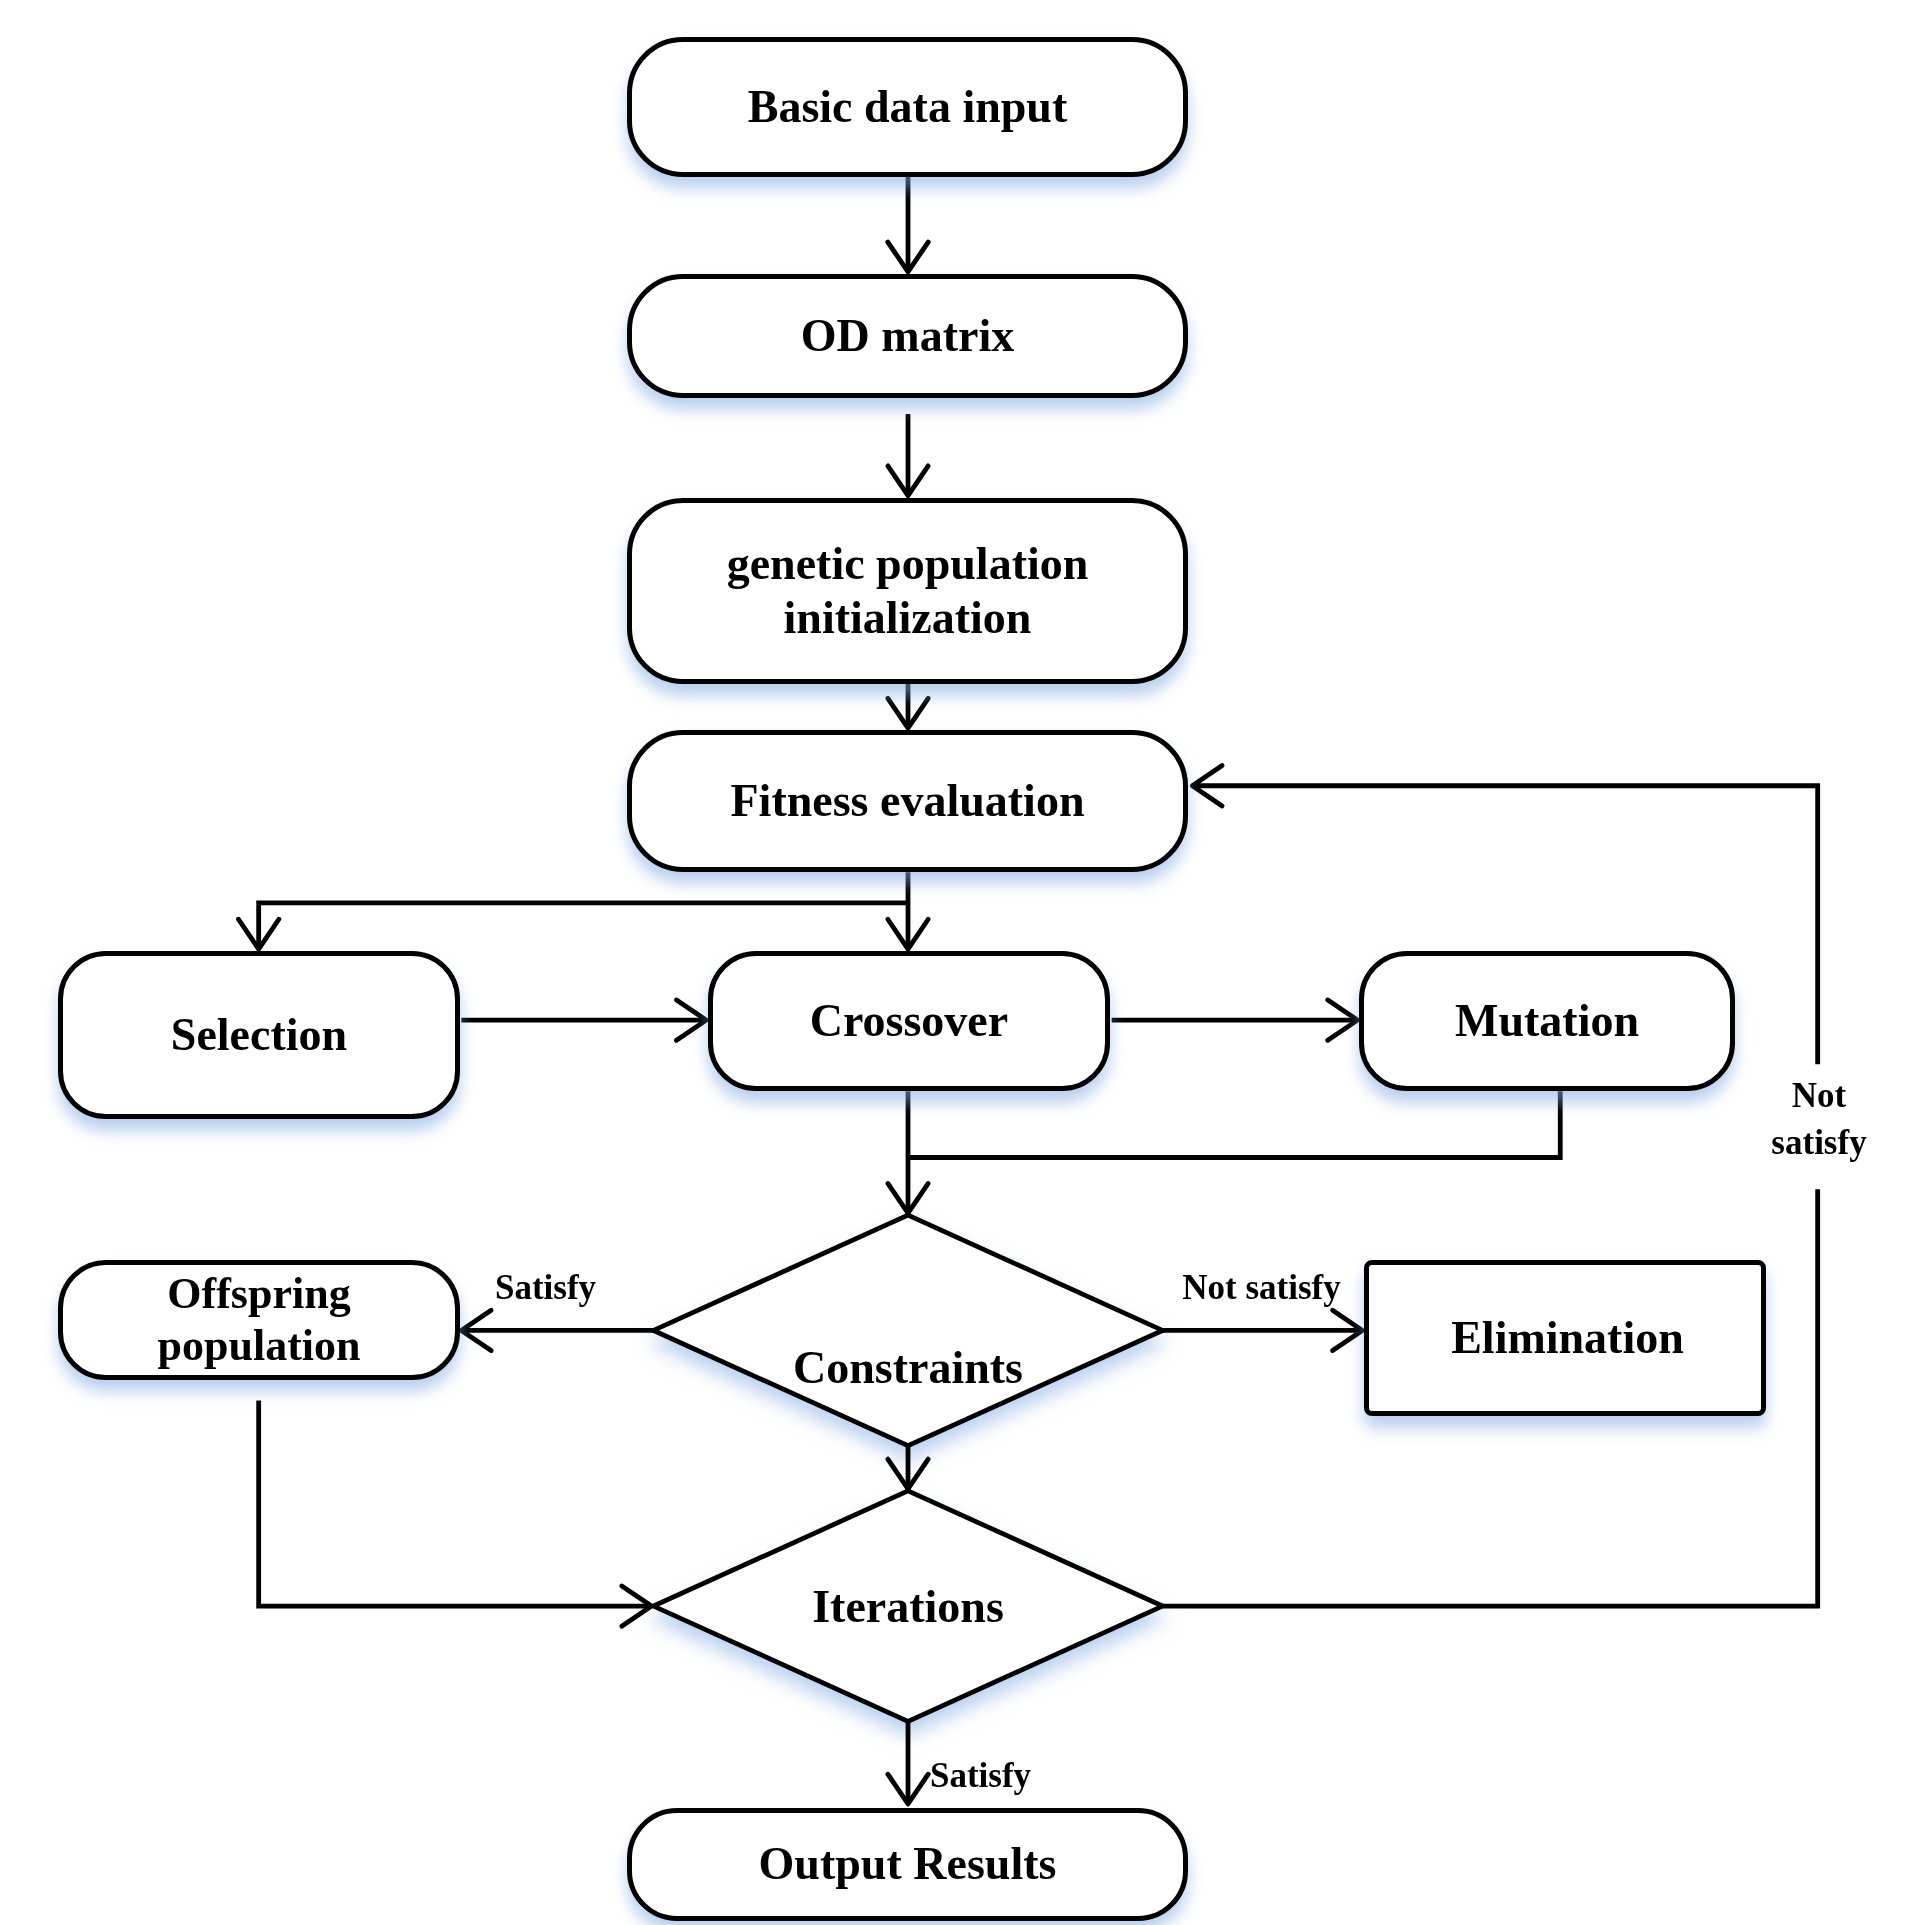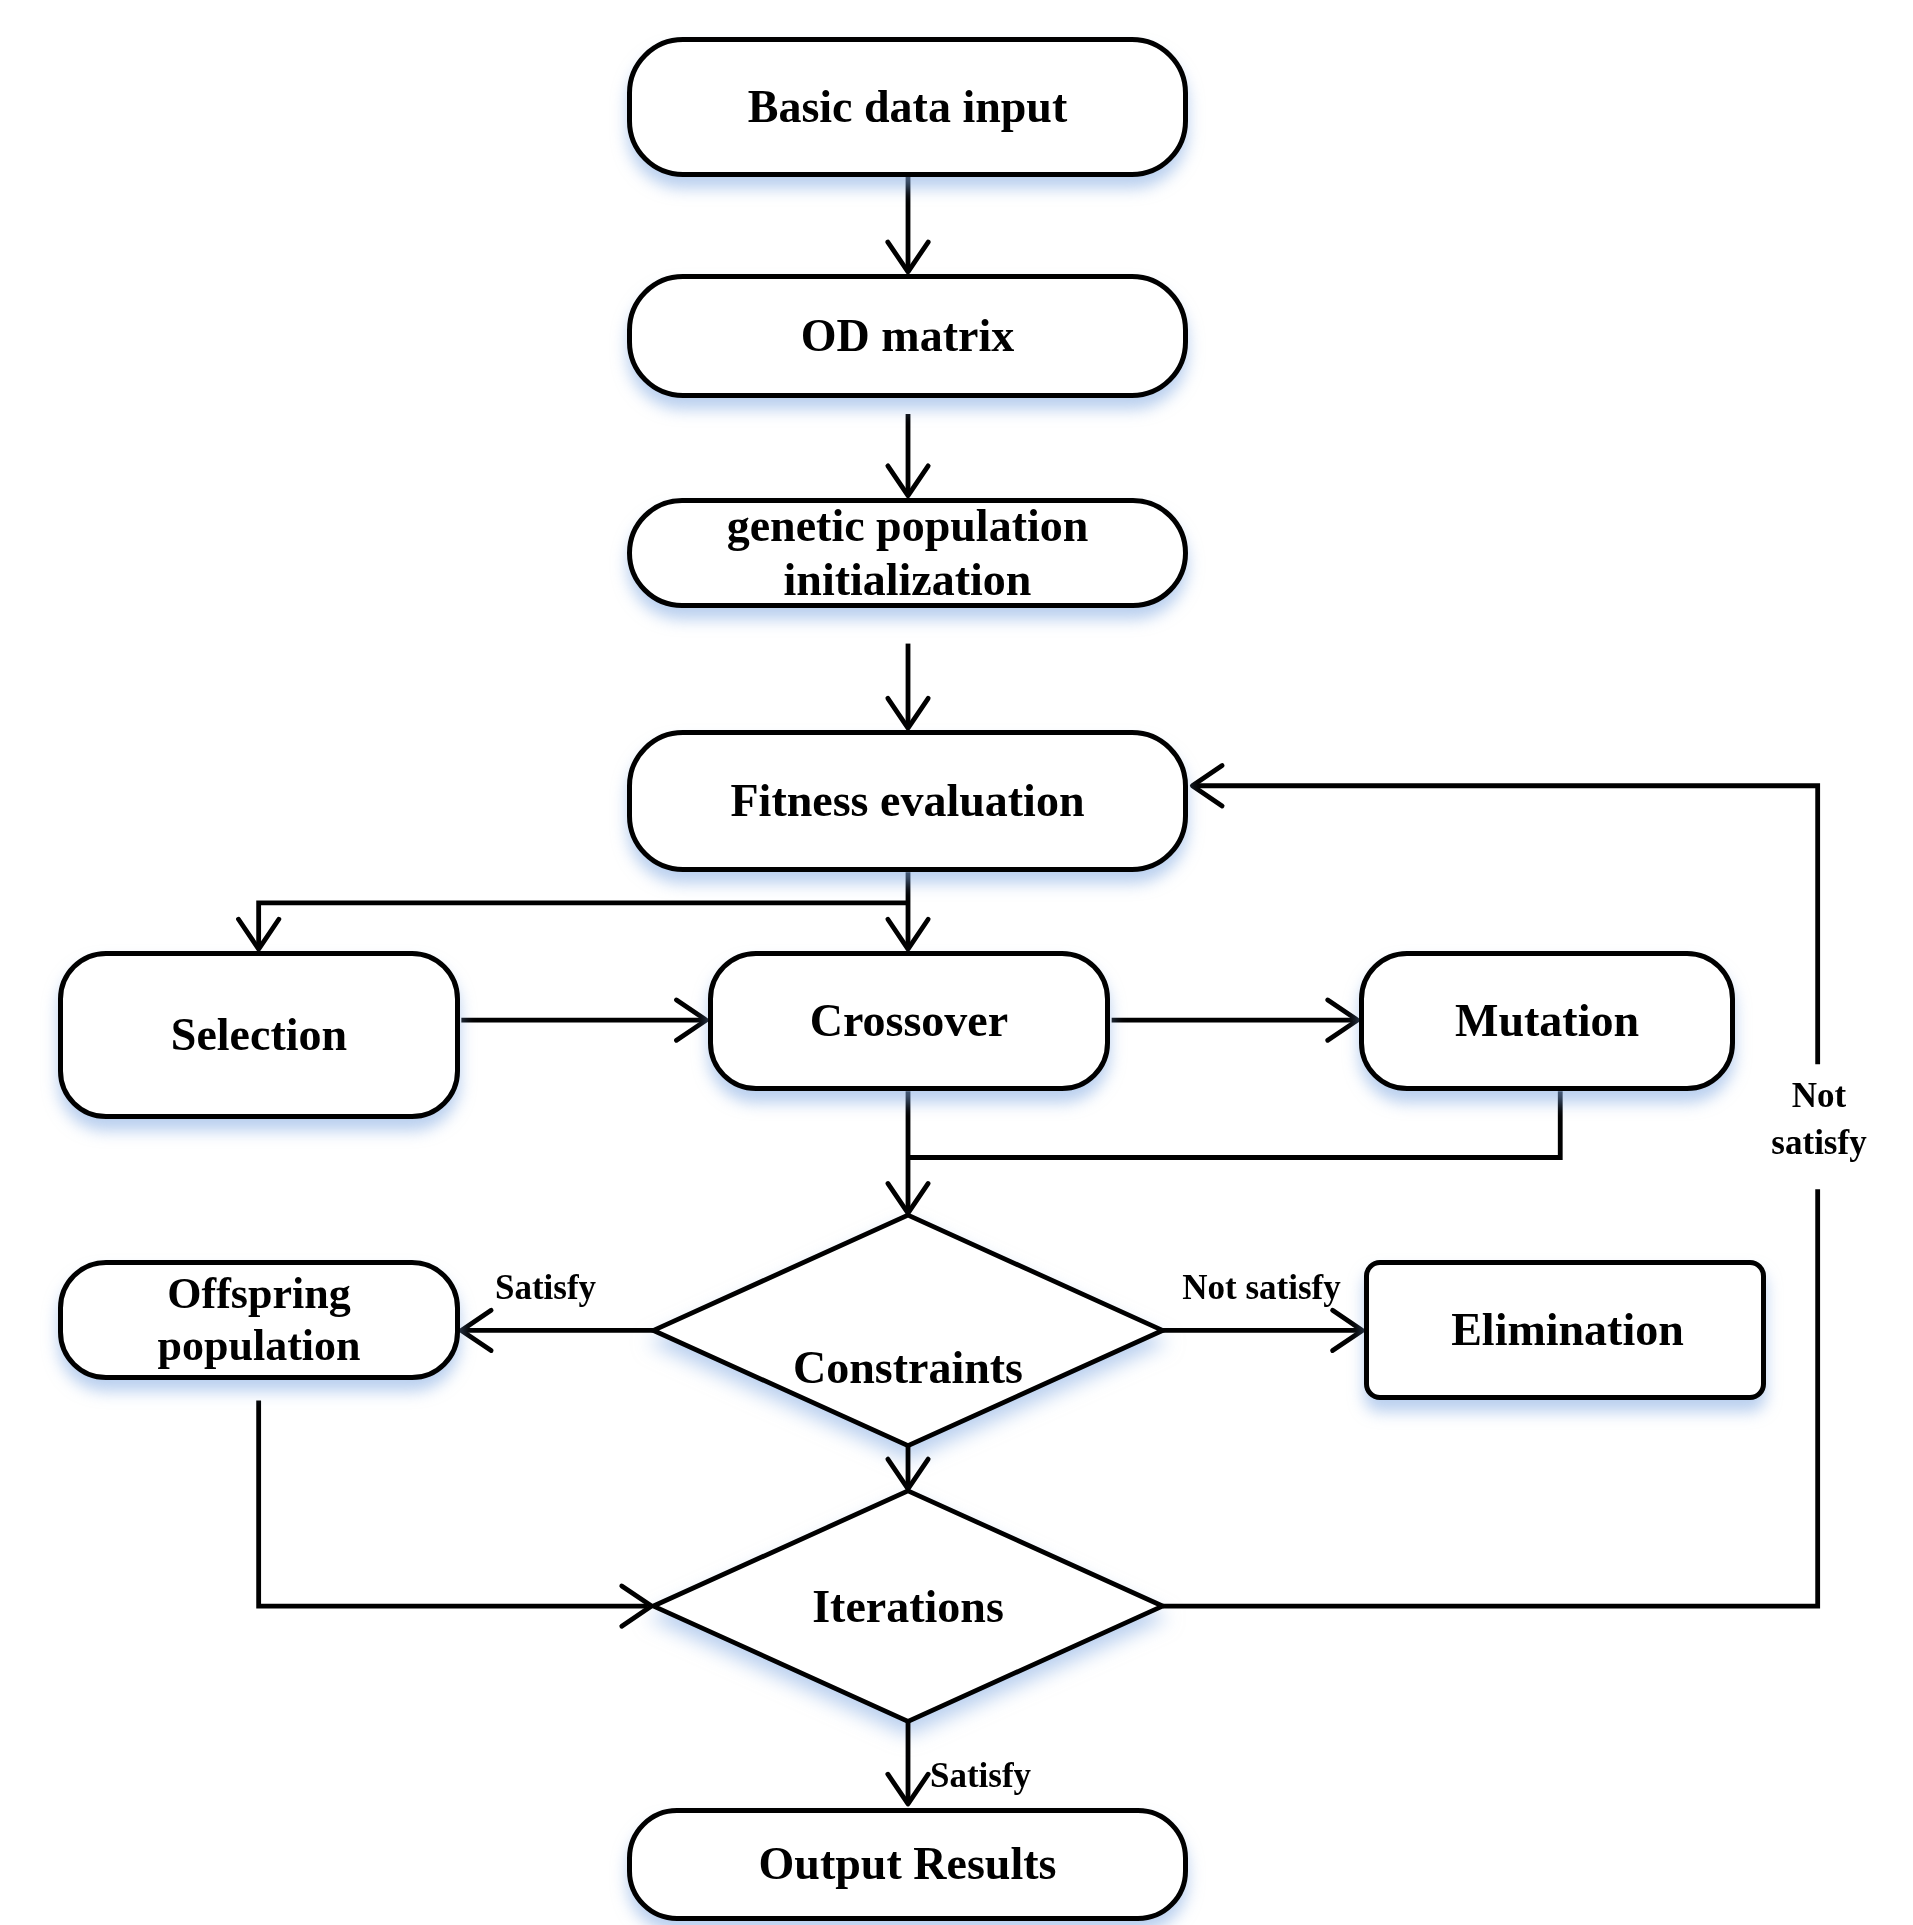--- a/index.html
+++ b/index.html
@@ -30,27 +30,27 @@
     position: absolute; display: flex; align-items: center; justify-content: center;
     text-align: center; font-weight: bold; font-size: 46px;
   }
   .elabel {
     position: absolute; font-weight: bold; font-size: 35px; line-height: 1.35;
     text-align: center;
   }
   
   #n-basic { left: 627px; top: 37px;   width: 561px; height: 140px; }
   #n-od    { left: 627px; top: 274px;  width: 561px; height: 124px; }
-  #n-gpi   { left: 627px; top: 498px;  width: 561px; height: 110px; }
+  #n-gpi   { left: 627px; top: 498px;  width: 561px; height: 186px; }
   #n-fit   { left: 627px; top: 730px;  width: 561px; height: 142px; }
   #n-sel   { left: 58px;   top: 951px; width: 402px; height: 168px; border-radius: 48px; }
   #n-cro   { left: 708px;  top: 951px; width: 402px; height: 140px; border-radius: 48px; }
   #n-mut   { left: 1359px; top: 951px; width: 376px; height: 140px; border-radius: 48px; }
   #n-off   { left: 58px;   top: 1260px; width: 402px; height: 120px; border-radius: 48px; font-size: 44px; }
-  #n-eli   { left: 1364px; top: 1260px; width: 402px; height: 140px; border-radius: 16px; padding-left: 30px; }
+  #n-eli   { left: 1364px; top: 1260px; width: 402px; height: 156px; border-radius: 8px; padding-left: 30px; }
   #n-out   { left: 627px; top: 1808px; width: 561px; height: 113px; border-radius: 50px; }
   
   #l-con { left: 692px; top: 1302px; width: 432px; height: 58px; margin-top: 36px; }
   #l-ite { left: 692px; top: 1577px; width: 432px; height: 58px; }
   
   #e-sat-left   { left: 459px;  top: 1264px; width: 173px; }
   #e-notsat     { left: 1146px; top: 1264px; width: 231px; white-space: nowrap; }
   #e-loop       { left: 1741px; top: 1072px; width: 156px; }
   #e-sat-bottom { left: 930px;  top: 1752px; width: 211px; text-align: left; }
 </style>

